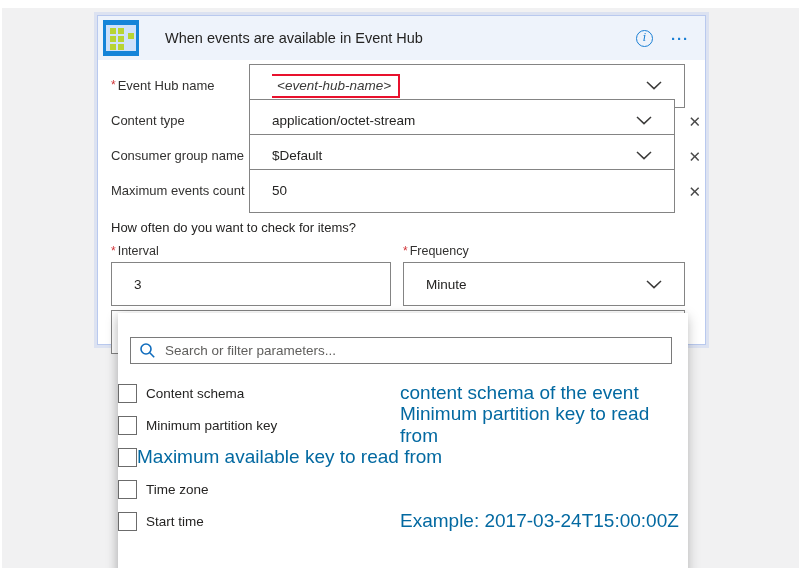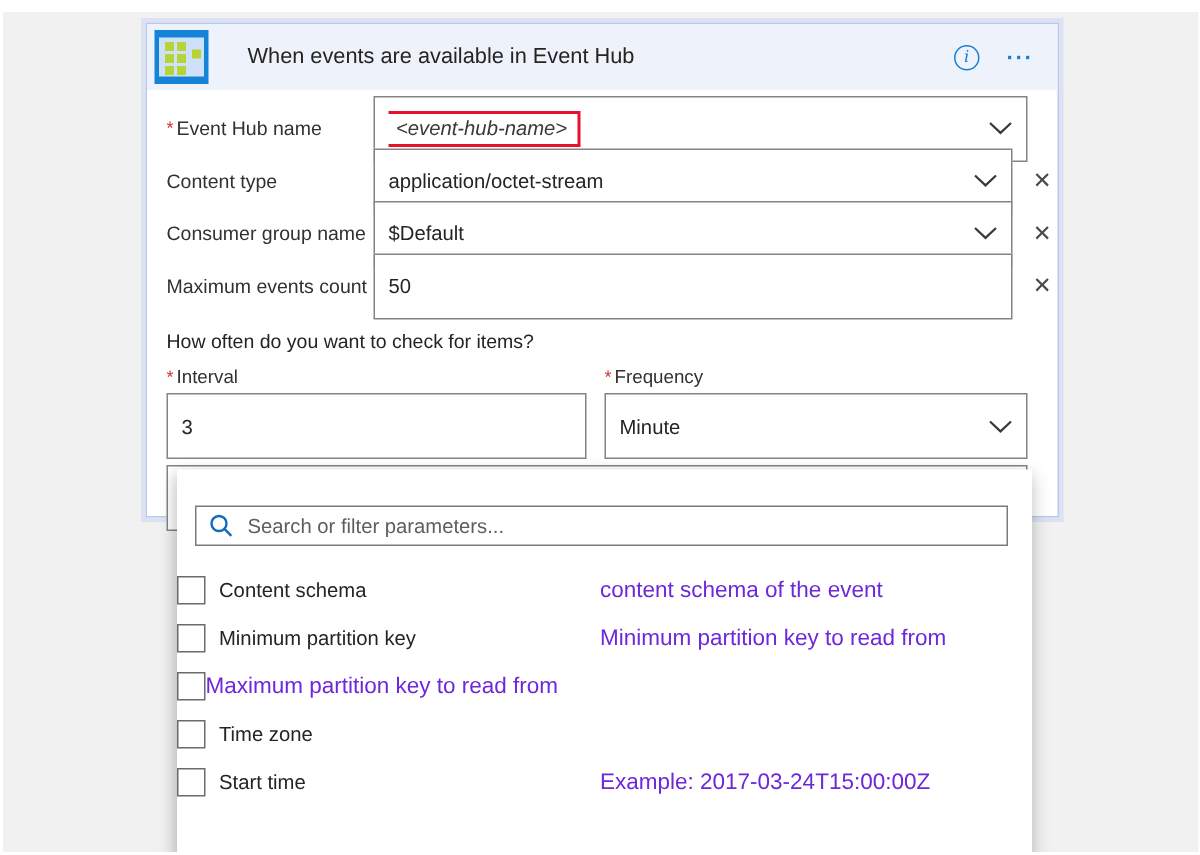--- a/index.html
+++ b/index.html
@@ -44,21 +44,21 @@
   .more-icon { color:#1a7fd4; font-size:15px; font-weight:bold; letter-spacing:1px; cursor:pointer; }
 
   
   .card-body { padding:4px 20px 0 13px; }
   .frow { position:relative; display:flex; align-items:center; height:27px; margin-top:8px; }
   .flabel { width:138px; flex:0 0 auto; font-size:13px; color:#323130; }
   .req { color:#d13438; margin-right:2px; font-size:12px; vertical-align:top; }
   .fbox {
     flex:1 1 auto; height:44px; background:#fff;
     border:1px solid #848484; display:flex; align-items:center;
-    padding:0 9px; font-size:13.5px; color:#252423; cursor:text;
+    padding:0 22px; font-size:13.5px; color:#252423; cursor:text;
   }
   .frow.has-x .fbox { margin-right:10px; }
   .fbox .val { flex:1 1 auto; white-space:nowrap; overflow:hidden; }
   .chev { flex:0 0 auto; margin-left:8px; cursor:pointer; }
   .x-btn {
     position:absolute; right:-16px; top:50%; transform:translateY(-50%);
     font-size:15px; color:#4a4a4a; cursor:pointer; line-height:1;
   }
   .redbox {
     display:inline-block; border:2px solid #e8112d;
@@ -86,21 +86,21 @@
   .searchbox input {
     border:none; outline:none; flex:1 1 auto; font-size:13.5px;
     font-family:"Liberation Sans", sans-serif; color:#252423; background:transparent;
   }
   .searchbox input::placeholder { color:#5f5e5c; opacity:1; }
   .search-icon { margin-right:9px; display:flex; }
   .param-list { margin-top:13px; }
   .param-row { display:flex; align-items:center; height:32px; cursor:pointer; }
   .checkbox { width:19px; height:19px; border:1px solid #6b6b6b; background:#fff; flex:0 0 auto; cursor:pointer; }
   .param-label { margin-left:9px; width:254px; flex:0 0 auto; font-size:13.5px; color:#252423; }
-  .param-desc { font-size:15px; color:#6d28d9; }
+  .param-desc { font-size:19px; color:#0369a1; }
 </style>
 </head>
 <body>
 
 <div class="canvas">
 
   <div class="card">
 
     <div class="card-header">
       <div class="eh-icon">
@@ -221,21 +221,21 @@
       </div>
 
       <div class="param-row">
         <span class="checkbox"></span>
         <span class="param-label">Minimum partition key</span>
         <span class="param-desc">Minimum partition key to read from</span>
       </div>
 
       <div class="param-row">
         <span class="checkbox"></span>
-        <span class="param-desc">Maximum partition key to read from</span>
+        <span class="param-desc">Maximum available key to read from</span>
       </div>
 
       <div class="param-row">
         <span class="checkbox"></span>
         <span class="param-label">Time zone</span>
         <span class="param-desc"></span>
       </div>
 
       <div class="param-row">
         <span class="checkbox"></span>

